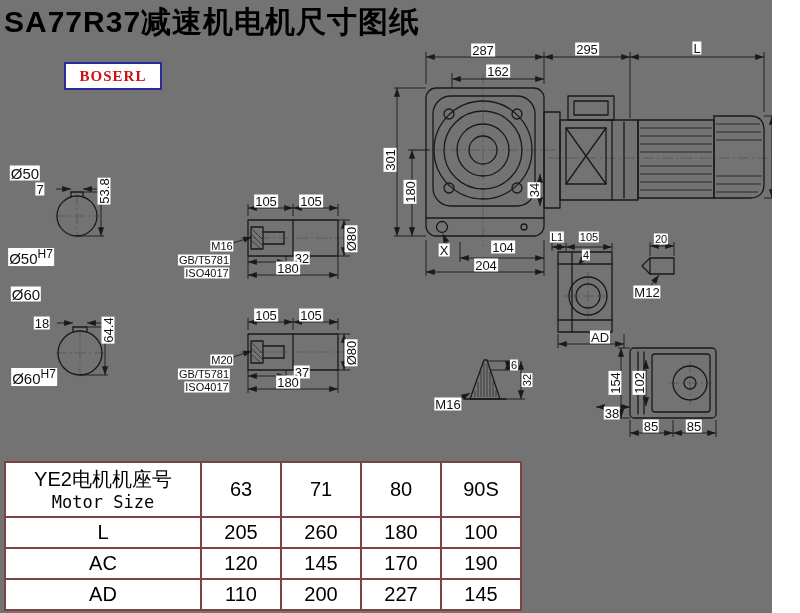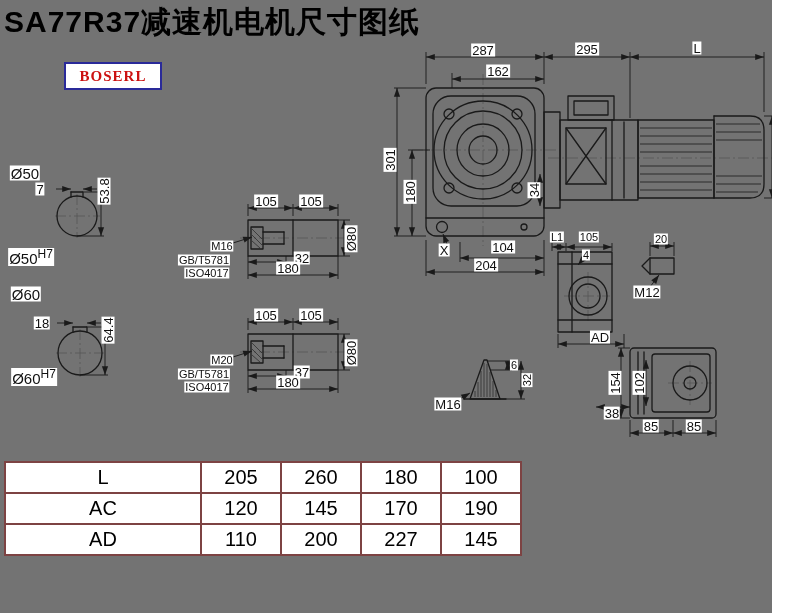--- a/index.html
+++ b/index.html
@@ -343,20 +343,30 @@
 
   <table class="size-table">
     <colgroup>
       <col style="width:196px">
         <col style="width:80px">
         <col style="width:80px">
         <col style="width:80px">
         <col style="width:80px">
     </colgroup>
     <tbody>
+      <tr class="hdr">
+        <td>
+          <div class="cn">YE2电机机座号</div>
+          <div class="en">Motor Size</div>
+        </td>
+        <td>63</td>
+        <td>71</td>
+        <td>80</td>
+        <td>90S</td>
+      </tr>
       <tr>
         <td>L</td>
         <td>205</td>
         <td>260</td>
         <td>180</td>
         <td>100</td>
       </tr>
       <tr>
         <td>AC</td>
         <td>120</td>

